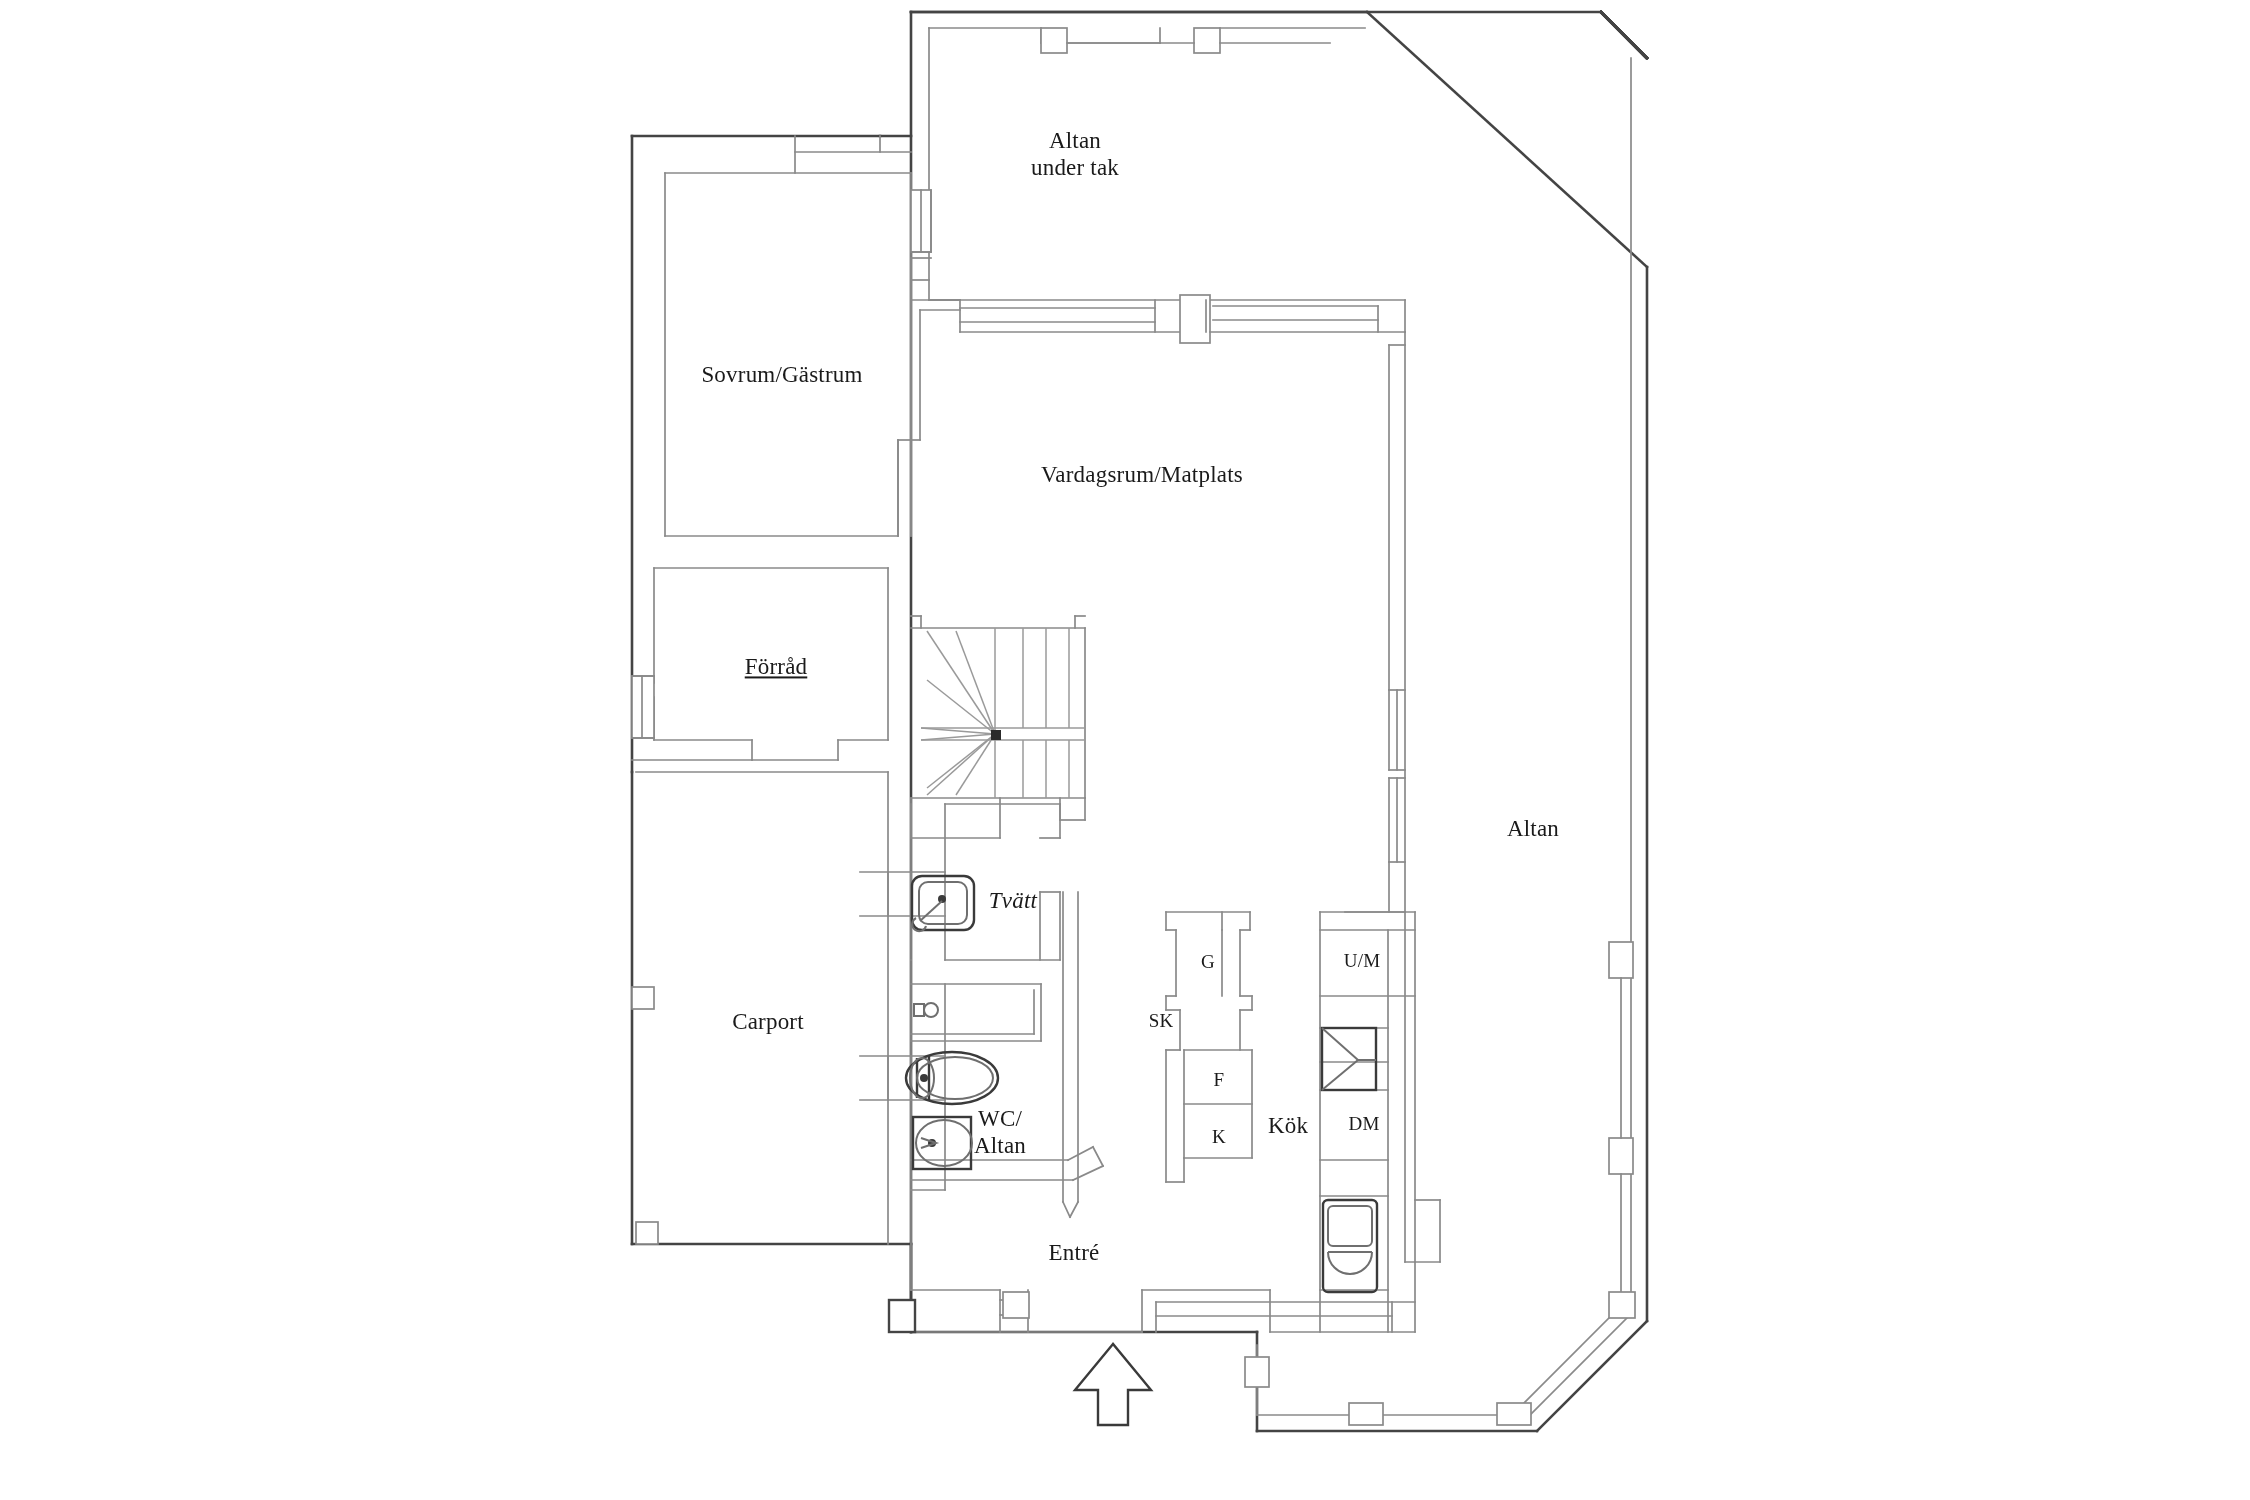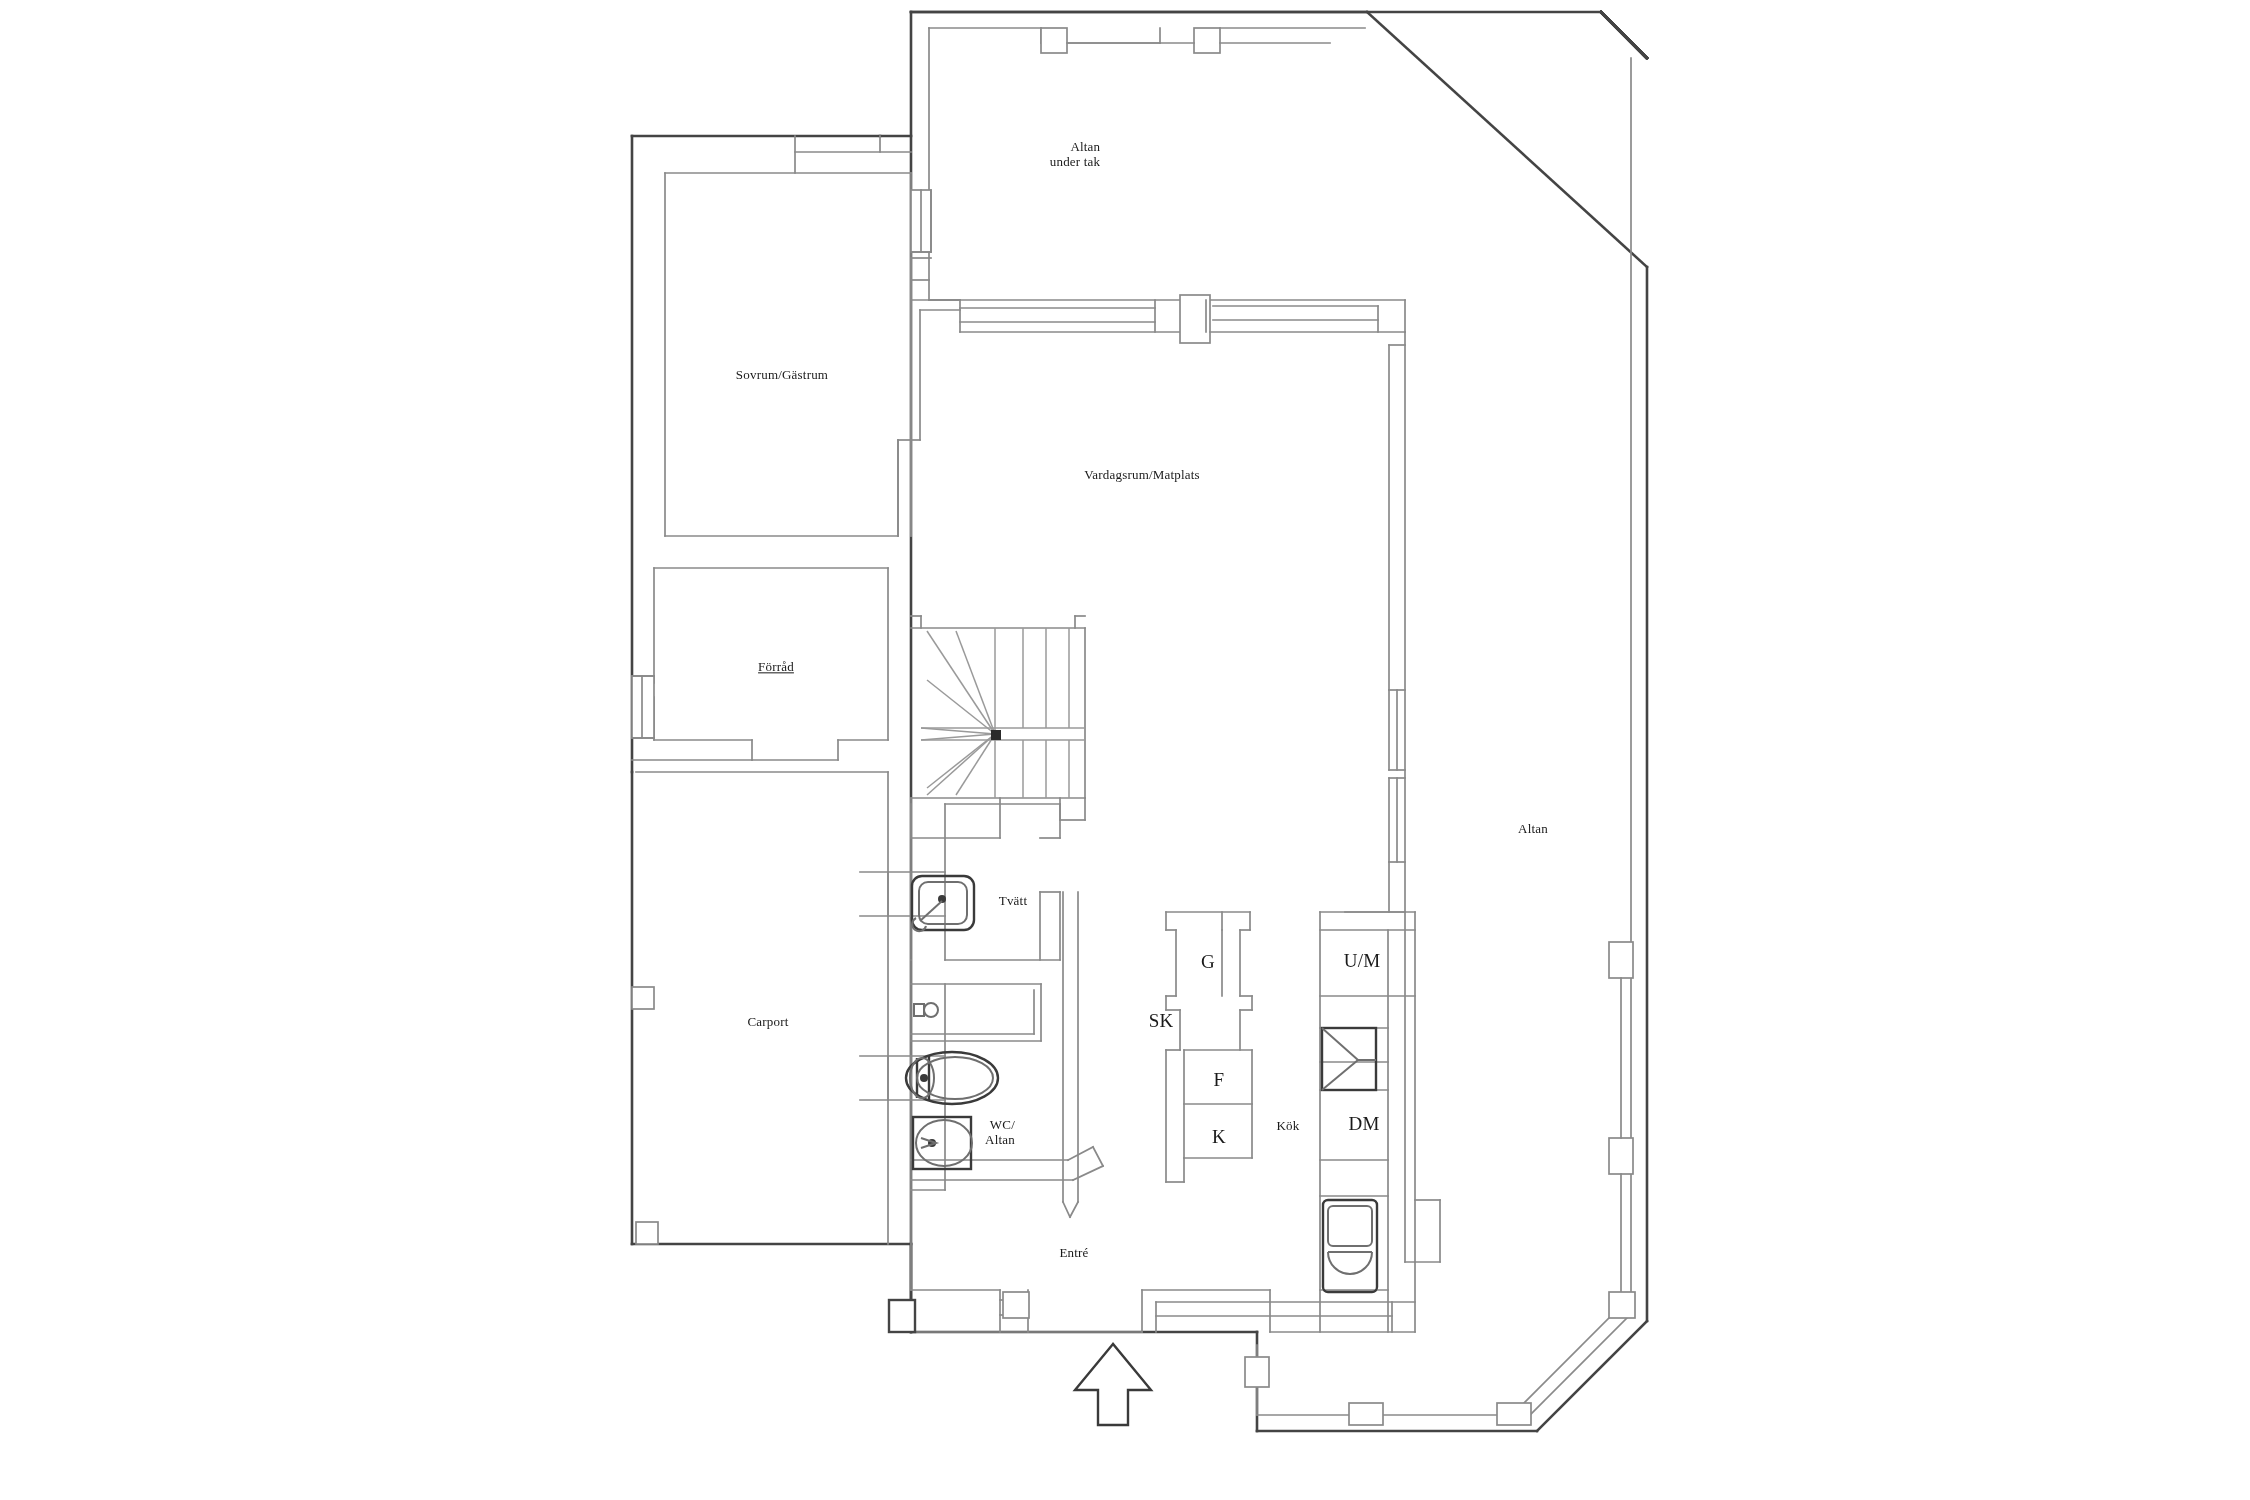--- a/index.html
+++ b/index.html
@@ -30,21 +30,21 @@
   .room-label {
     position: absolute;
     color: #1a1a1a;
     text-align: center;
     line-height: 1.18;
     white-space: pre-line;
     transform: translate(-50%, -50%);
     letter-spacing: 0.2px;
     pointer-events: none;
   }
-  .lbl-md { font-size: 13px; text-align: right; }
+  .lbl-md { font-size: 23px; }
   .lbl-sm { font-size: 19px; }
 </style>
 </head>
 <body>
 
 <div id="plan-root">
 
   <svg id="plan-svg" viewBox="0 0 2250 1500" xmlns="http://www.w3.org/2000/svg">
     <defs>
       <style>
@@ -408,21 +408,21 @@
       <rect class="wf" x="1003" y="1292" width="26" height="26"></rect>
     </g>
   </svg>
 
   <div class="room-label lbl-md" style="left:1075px; top:154px;">Altan
 under tak</div>
   <div class="room-label lbl-md" style="left:782px; top:375px;">Sovrum/Gästrum</div>
   <div class="room-label lbl-md" style="left:1142px; top:475px;">Vardagsrum/Matplats</div>
   <div class="room-label lbl-md" style="left:776px; top:667px;text-decoration:underline;">Förråd</div>
   <div class="room-label lbl-md" style="left:768px; top:1022px;">Carport</div>
-  <div class="room-label lbl-md" style="left:1013px; top:901px;">Tvätt</div>
+  <div class="room-label lbl-md" style="left:1013px; top:901px;font-style:italic;">Tvätt</div>
   <div class="room-label lbl-md" style="left:1000px; top:1132px;">WC/
 Altan</div>
   <div class="room-label lbl-md" style="left:1288px; top:1126px;">Kök</div>
   <div class="room-label lbl-md" style="left:1074px; top:1253px;">Entré</div>
   <div class="room-label lbl-md" style="left:1533px; top:829px;">Altan</div>
 
   <div class="room-label lbl-sm" style="left:1208px; top:962px;">G</div>
   <div class="room-label lbl-sm" style="left:1161px; top:1021px;">SK</div>
   <div class="room-label lbl-sm" style="left:1219px; top:1080px;">F</div>
   <div class="room-label lbl-sm" style="left:1219px; top:1137px;">K</div>

